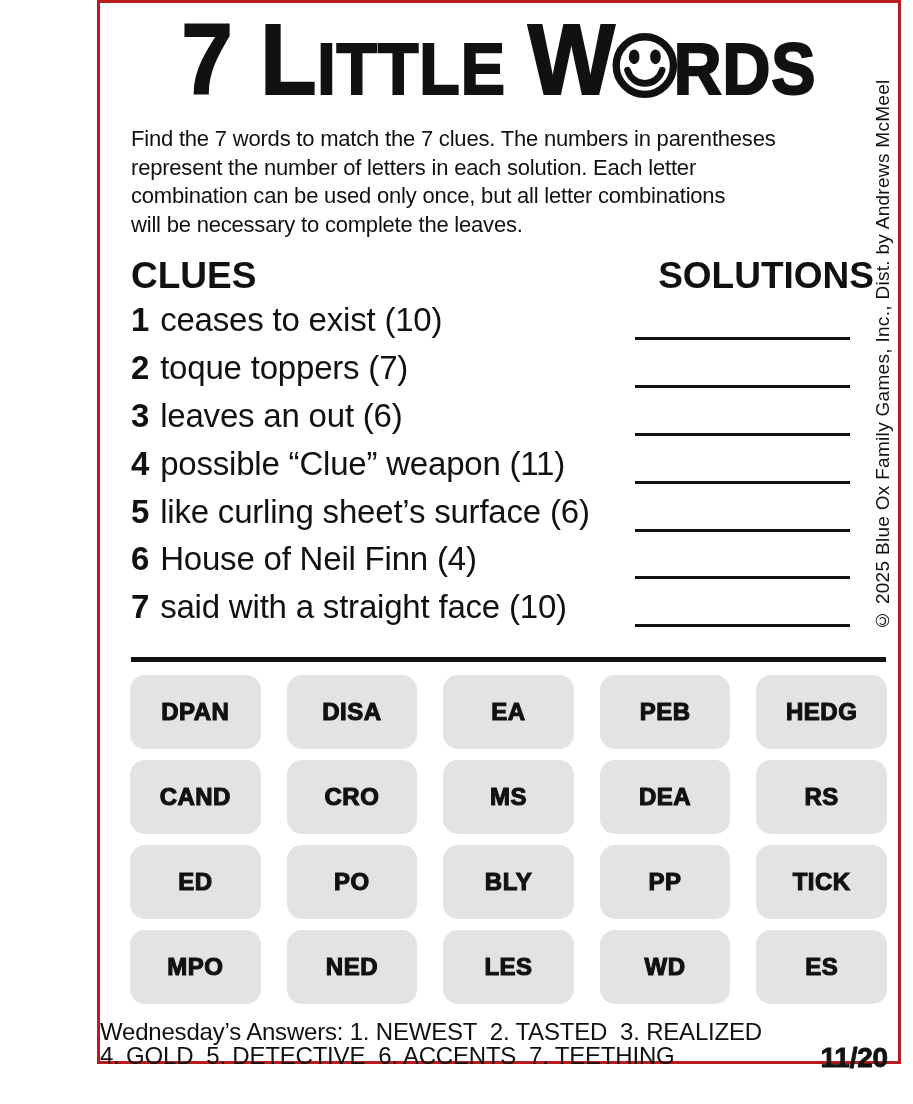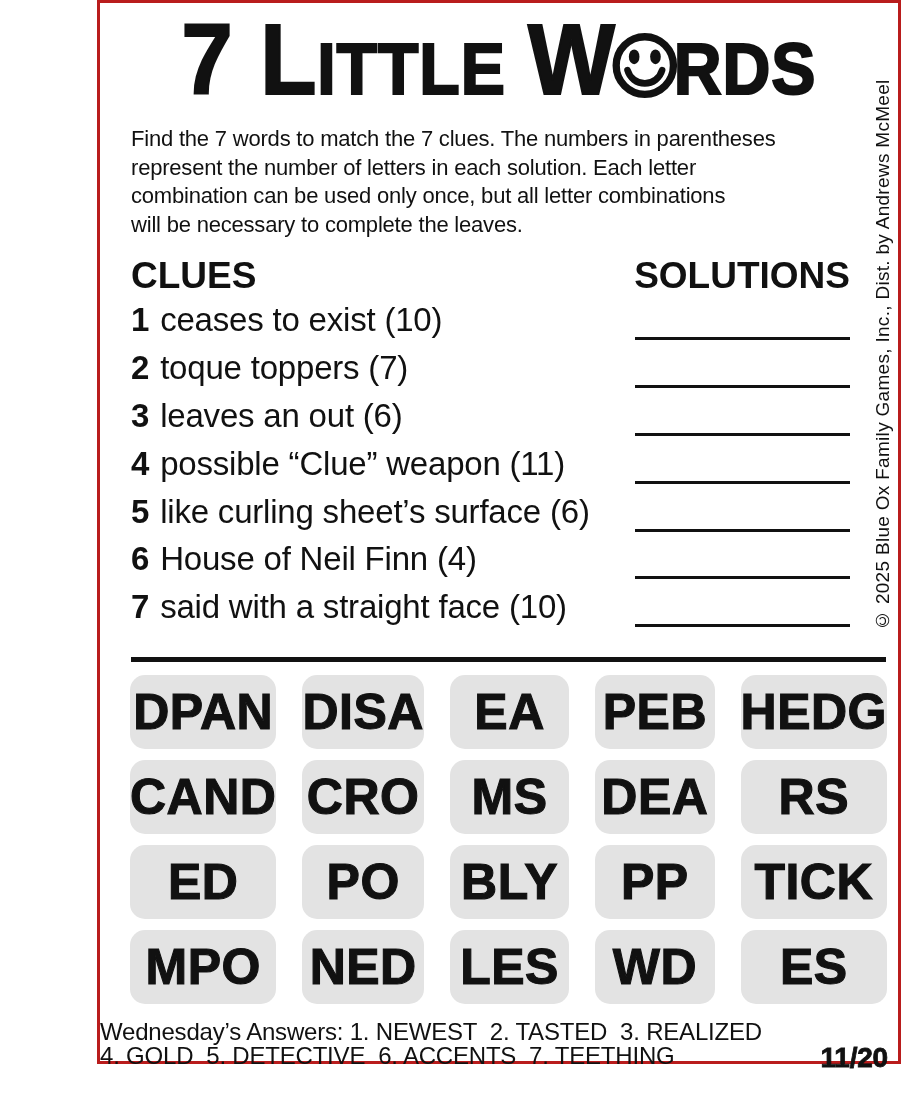--- a/index.html
+++ b/index.html
@@ -22,39 +22,39 @@
   .tsmall { font-size:72px; }
   .tword2 { margin-left:24px; }
   .smiley { width:67px; height:67px; vertical-align:-5px; margin:0 -2px; transform:scaleX(1.08); }
 
   
   .instructions { margin:10px 0 0 31px; font-size:22px; line-height:28.6px;
                   letter-spacing:-0.2px; white-space:nowrap; }
 
   
   .headers { display:flex; justify-content:space-between; margin-top:15px;
-             padding:0 48px 0 31px; font-weight:bold; font-size:37px; line-height:43px; }
+             padding:0 24px 0 31px; font-weight:bold; font-size:37px; line-height:43px; }
 
   
   .clues { margin-top:4px; }
   .clue-row { display:flex; align-items:baseline; height:47.8px;
               padding:0 48px 0 31px; font-size:33px; letter-spacing:-0.2px; }
   .clue-num { font-weight:bold; margin-right:11px; }
   .sol-line { margin-left:auto; width:215px; height:3px; background:#111;
               position:relative; top:9px; }
 
   
   .divider { height:5px; background:#111; margin:21px 12px 0 31px; }
 
   
   .tiles { display:grid; grid-template-columns:repeat(5,1fr);
            column-gap:26px; row-gap:11px; margin:13px 11px 0 30px; }
   .tile { height:74px; background:#e3e3e3; border-radius:15px;
           display:flex; align-items:center; justify-content:center;
-          font-weight:bold; font-size:50px; letter-spacing:0.5px;
+          font-weight:bold; font-size:24px; letter-spacing:0.5px;
           -webkit-text-stroke:1.1px #111; }
 
   
   .answers { position:relative; margin-top:16px; text-align:left;
              font-size:24px; line-height:23.8px; letter-spacing:-0.2px; }
   .answers-line { white-space:pre; }
   .puzzle-date { position:absolute; right:10px; bottom:-2px; font-weight:bold;
                  font-size:28px; -webkit-text-stroke:0.8px #111; }
 
   

